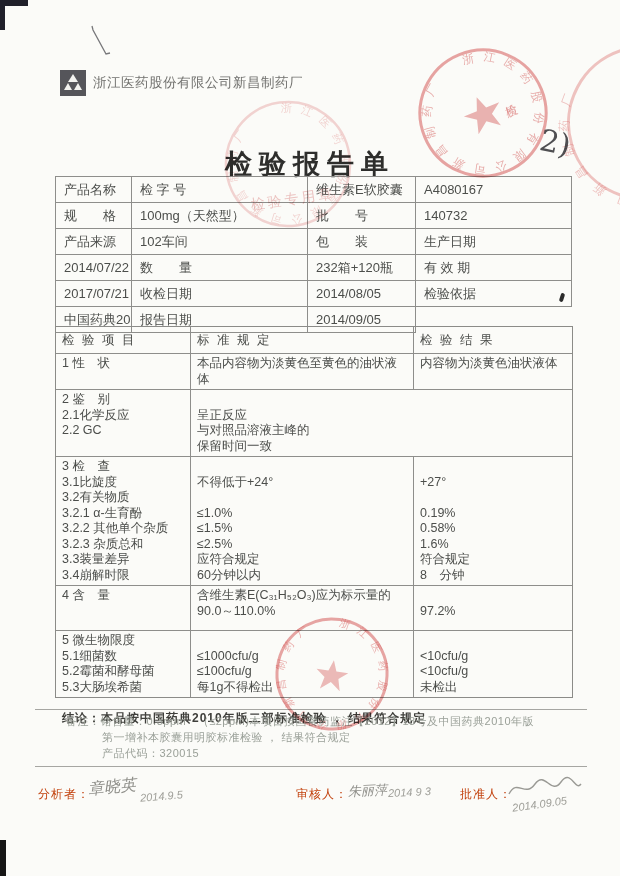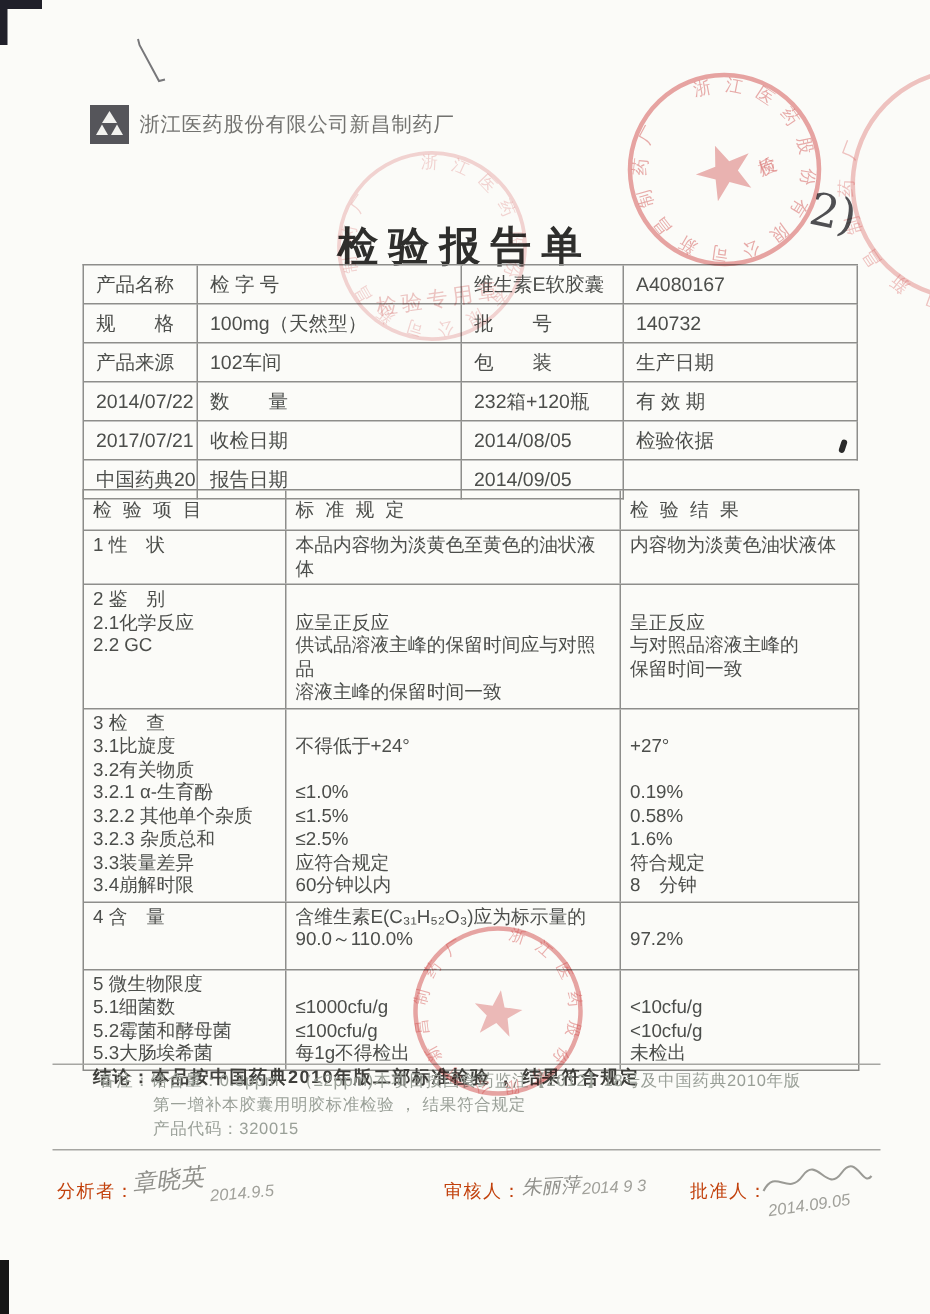--- a/index.html
+++ b/index.html
@@ -113,24 +113,20 @@
     <div class="mrow">
       <div>1 性　状</div>
       <div>本品内容物为淡黄色至黄色的油状液体</div>
       <div>内容物为淡黄色油状液体</div>
     </div>
     <div class="mrow">
       <div>2 鉴　别
 2.1化学反应
 2.2 GC</div>
       <div>
-应呈正反应
-供试品溶液主峰的保留时间应与对照品
-溶液主峰的保留时间一致</div>
-      <div>
 呈正反应
 与对照品溶液主峰的
 保留时间一致</div>
     </div>
     <div class="mrow">
       <div>3 检　查
 3.1比旋度
 3.2有关物质
 3.2.1 α-生育酚
 3.2.2 其他单个杂质

